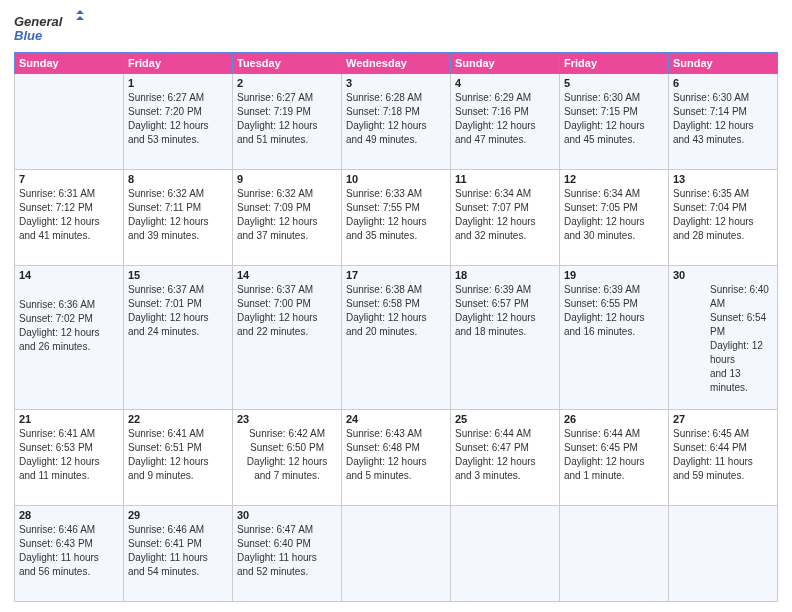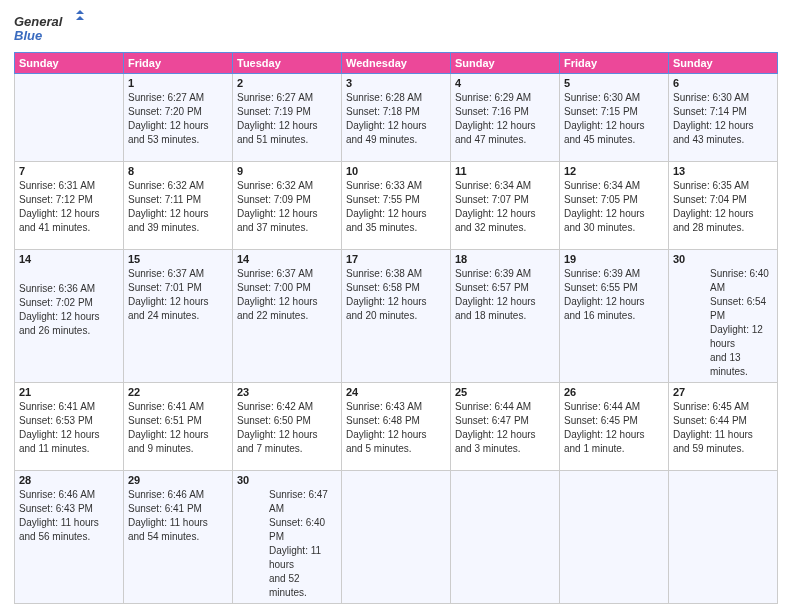--- a/index.html
+++ b/index.html
@@ -279,21 +279,21 @@
           </td>
           <td>
             <span class="day-number">22</span>
             <div class="day-info" style="white-space: pre-line;">Sunrise: 6:41 AM
 Sunset: 6:51 PM
 Daylight: 12 hours
 and 9 minutes.</div>
           </td>
           <td>
             <span class="day-number">23</span>
-            <div class="day-info" style="white-space: pre-line;">Sunrise: 6:42 AM
+            <div class="day-info" style="white-space: pre-line; text-align: center;">Sunrise: 6:42 AM
 Sunset: 6:50 PM
 Daylight: 12 hours
 and 7 minutes.</div>
           </td>
           <td>
             <span class="day-number">24</span>
             <div class="day-info" style="white-space: pre-line;">Sunrise: 6:43 AM
 Sunset: 6:48 PM
 Daylight: 12 hours
 and 5 minutes.</div>
@@ -330,21 +330,21 @@
           </td>
           <td>
             <span class="day-number">29</span>
             <div class="day-info" style="white-space: pre-line;">Sunrise: 6:46 AM
 Sunset: 6:41 PM
 Daylight: 11 hours
 and 54 minutes.</div>
           </td>
           <td>
             <span class="day-number">30</span>
-            <div class="day-info" style="white-space: pre-line; margin-left: 32px;">Sunrise: 6:47 AM
+            <div class="day-info" style="white-space: pre-line;">Sunrise: 6:47 AM
 Sunset: 6:40 PM
 Daylight: 11 hours
 and 52 minutes.</div>
           </td>
           <td class="empty-cell"></td>
           <td class="empty-cell"></td>
           <td class="empty-cell"></td>
           <td class="empty-cell"></td>
         </tr>
       </tbody>

